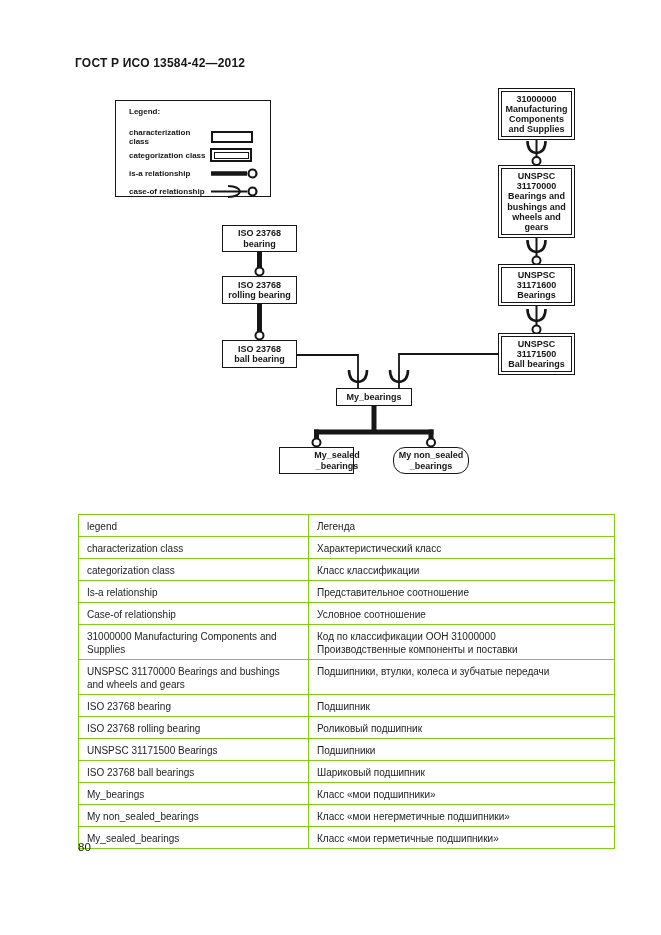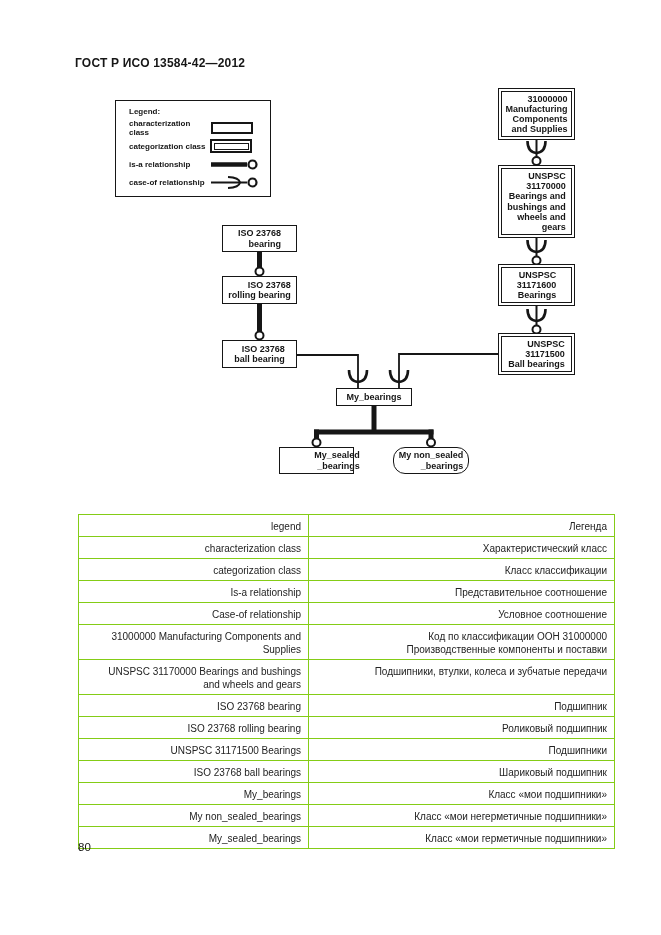--- a/index.html
+++ b/index.html
@@ -1,28 +1,28 @@
 <!DOCTYPE html>
 <html><head>
 <meta charset="utf-8">
 <style>
   html,body{margin:0;padding:0;background:#e8e8e8;}
   #page{position:relative;width:661px;height:935px;background:#ffffff;
         font-family:"Liberation Sans","DejaVu Sans",sans-serif;color:#161616;overflow:hidden;}
   .abs{position:absolute;}
-  .ml{white-space:pre-line;text-align:right;}
+  .ml{white-space:pre-line;}
 
   
   #doc-header{left:75px;top:56px;font-size:12px;font-weight:bold;letter-spacing:.2px;}
   #page-num{left:78px;top:841px;font-size:11.5px;}
 
   
   #legend{left:115px;top:100px;width:156px;height:97px;border:1.5px solid #161616;
           padding:6px 10px 4px 13px;box-sizing:border-box;font-size:8px;font-weight:bold;}
-  #legend .lg-title{margin-bottom:3px;}
+  #legend .lg-title{margin-bottom:12px;}
   .lg-row{display:flex;align-items:center;justify-content:space-between;height:18px;}
   .lg-sym{width:50px;display:flex;align-items:center;justify-content:flex-start;}
   .sym-rect-single{width:42px;height:12px;border:2px solid #161616;box-sizing:border-box;}
   .sym-rect-double{width:42px;height:14px;border:2px solid #161616;box-sizing:border-box;
                    position:relative;}
   .sym-rect-double::after{content:"";position:absolute;inset:1.5px;border:1.5px solid #161616;}
 
   
   .node{position:absolute;box-sizing:border-box;display:flex;align-items:center;justify-content:center;
         text-align:center;font-size:9px;font-weight:bold;line-height:1.13;background:#fff;

